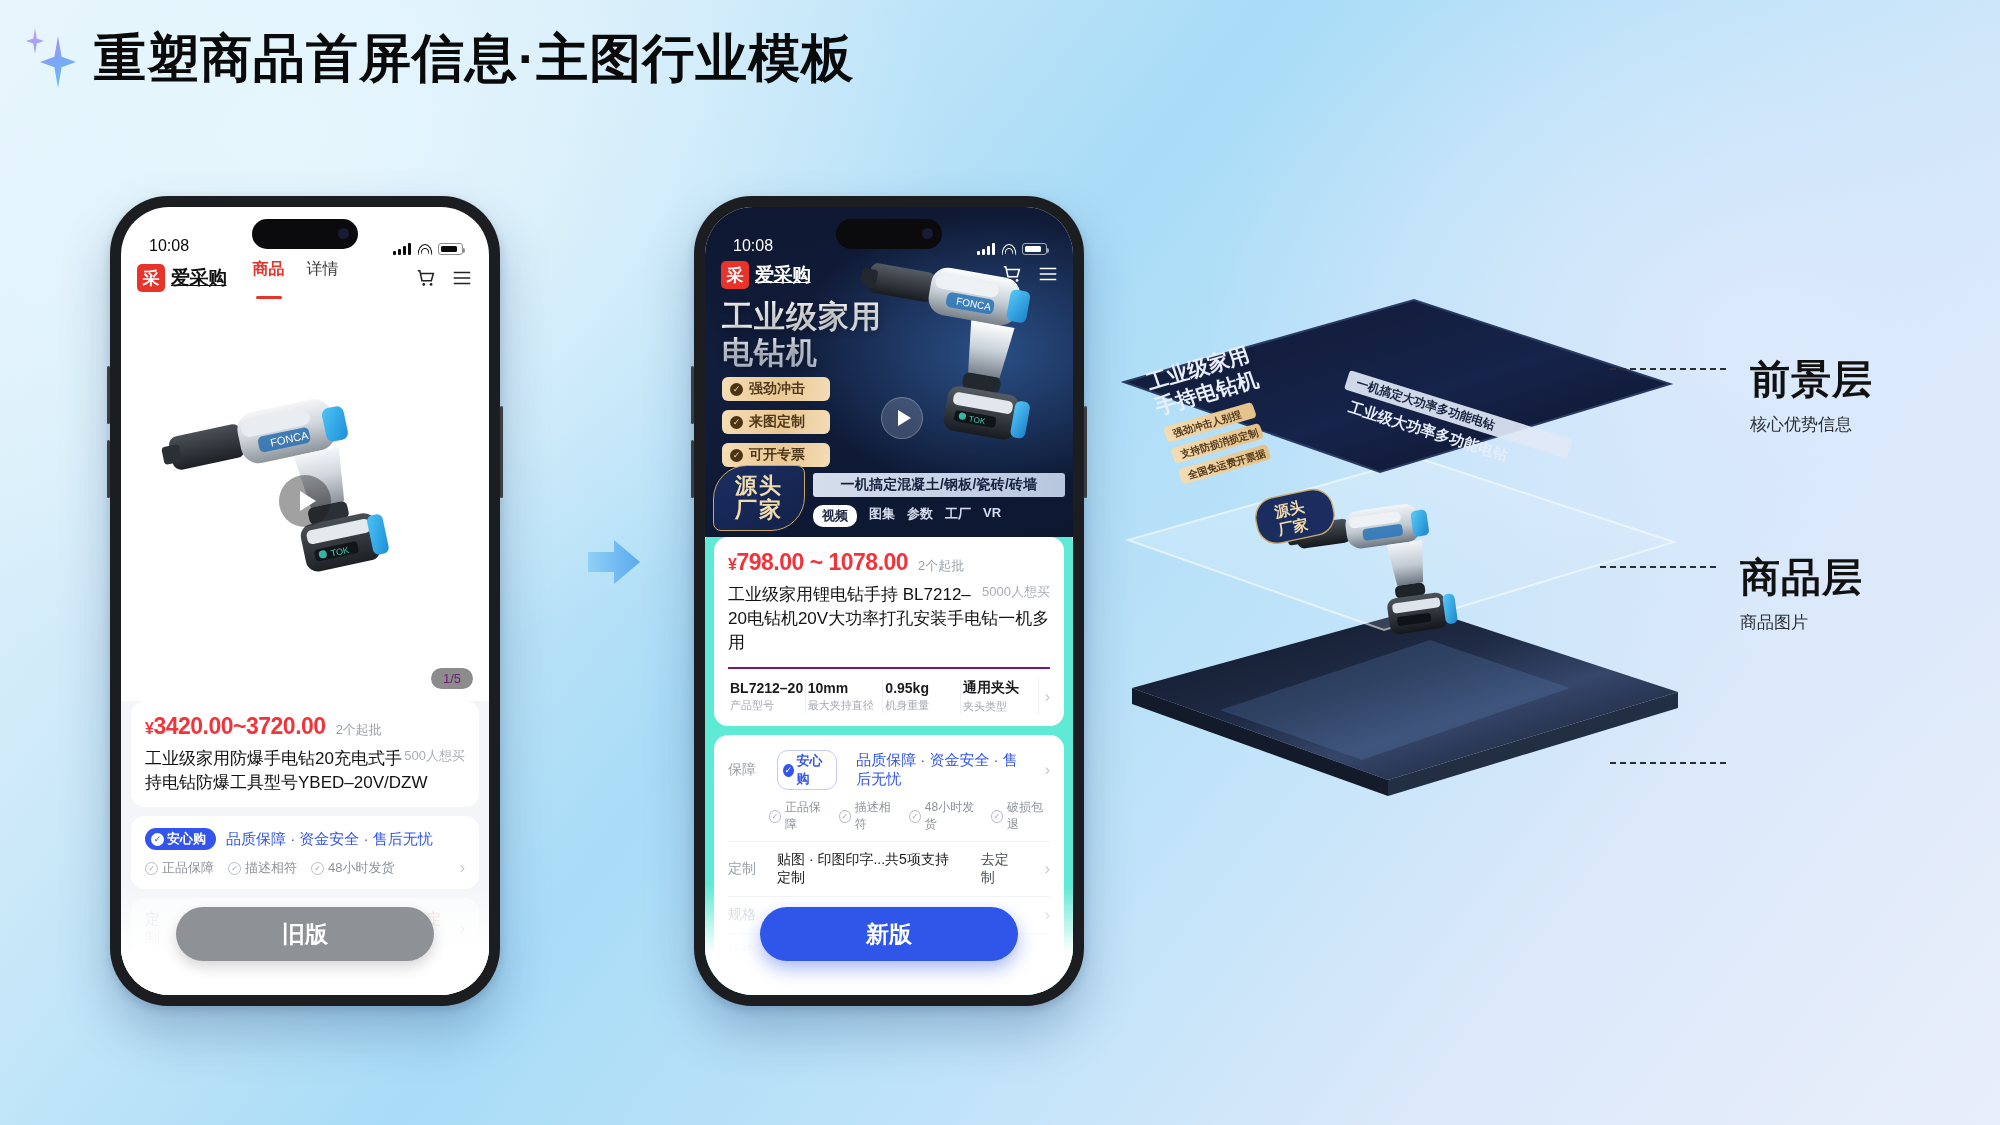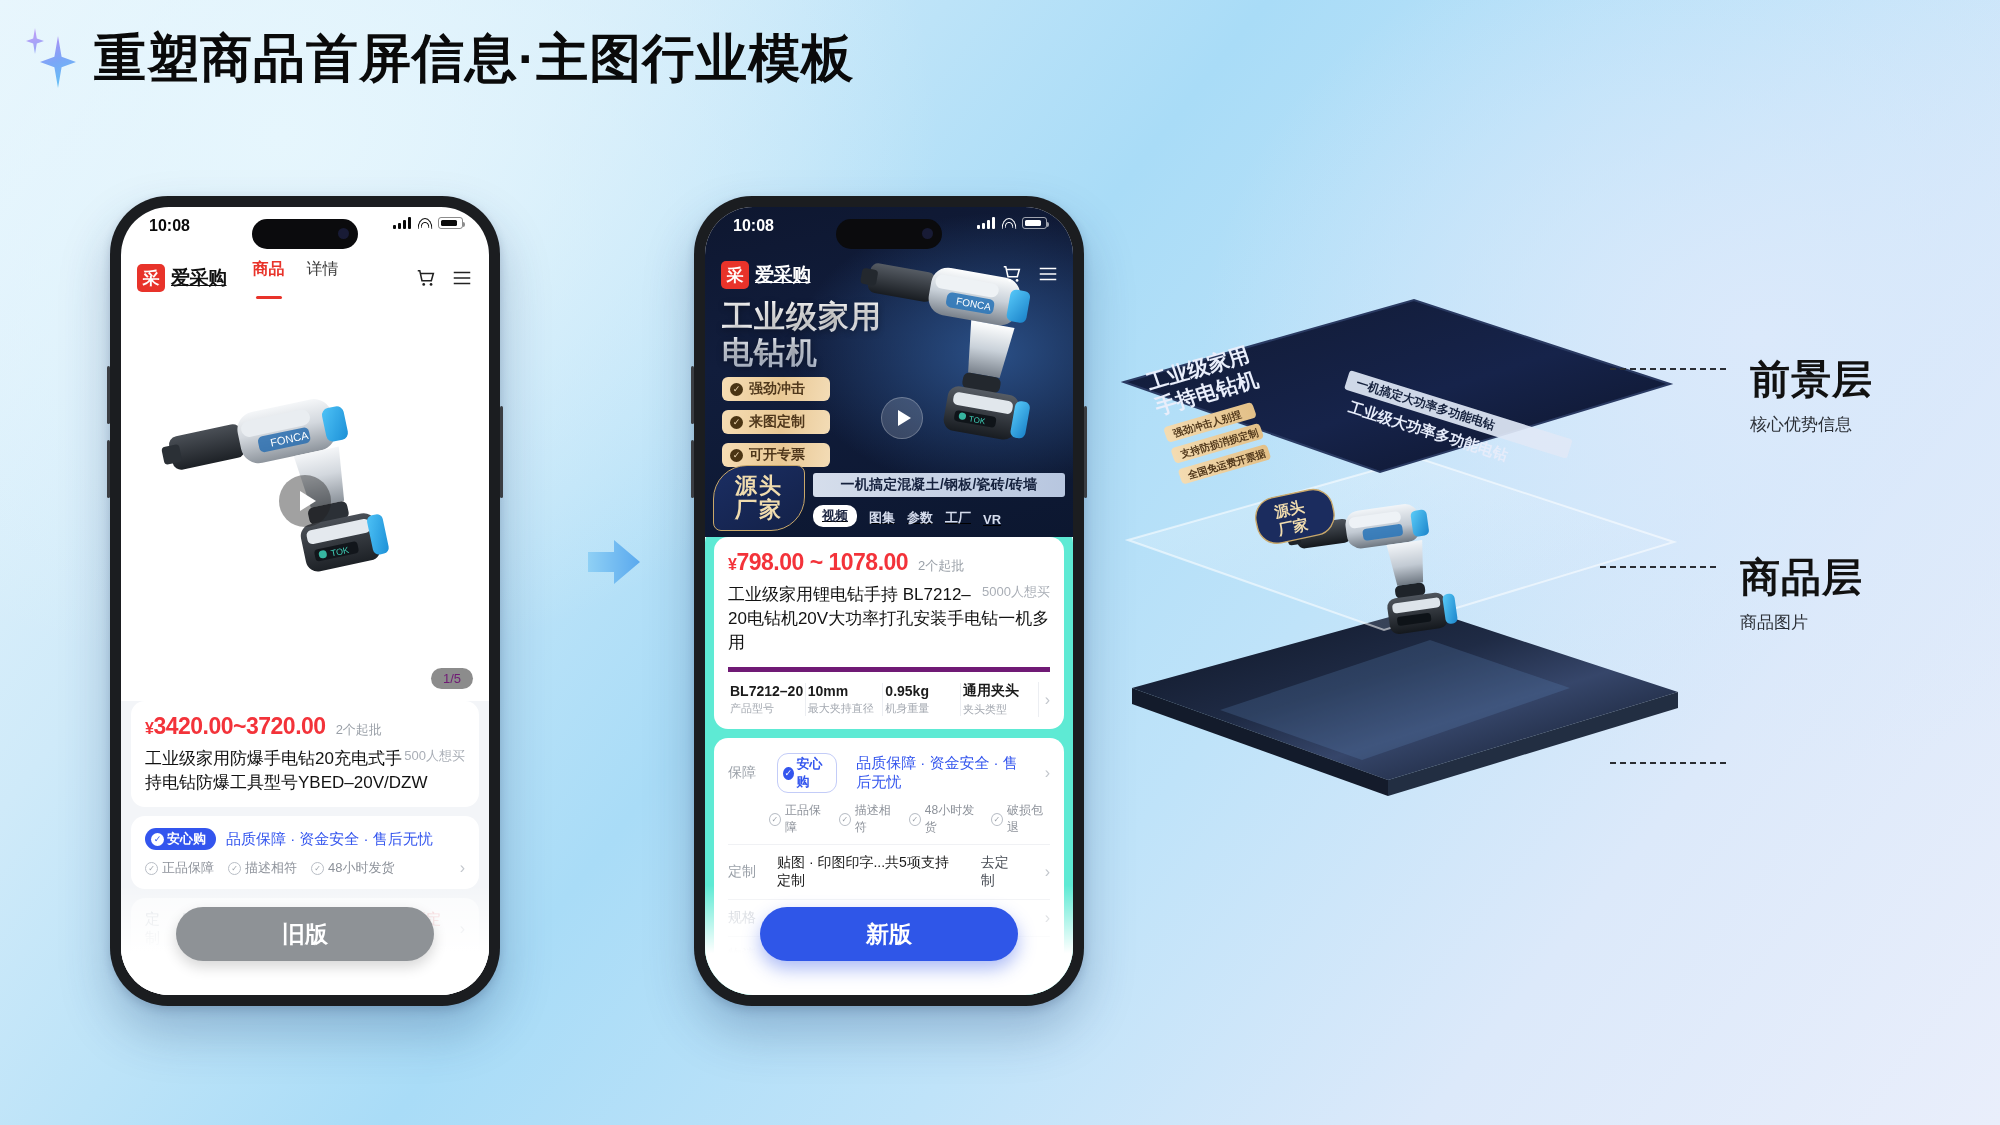--- a/index.html
+++ b/index.html
@@ -51,22 +51,22 @@
   .side-btn { position: absolute; right: -3px; top: 210px; width: 3px; height: 92px; border-radius: 3px; background: #3a3d42; }
   .screen { width: 100%; height: 100%; border-radius: 48px; overflow: hidden; position: relative; background: #fff; }
   .notch {
     position: absolute; left: 50%; transform: translateX(-50%); top: 12px;
     width: 106px; height: 30px; border-radius: 18px; background: #0b0b0d; z-index: 40;
   }
   .notch .cam { position: absolute; right: 9px; top: 9px; width: 11px; height: 11px; border-radius: 50%; background: #181b35; }
 
   .statusbar {
     position: absolute; top: 0; left: 0; right: 0; height: 48px; z-index: 30;
-    display: flex; align-items: flex-start; justify-content: space-between;
-    padding: 10px 26px 0 28px; font-size: 16px; font-weight: 700;
+    display: flex; align-items: flex-end; justify-content: space-between;
+    padding: 10px 26px 0 28px; font-size: 16px; font-weight: 400;
   }
   .sb-right { display: flex; align-items: center; gap: 6px; }
   .bars { display: flex; align-items: flex-end; gap: 2px; height: 12px; }
   .bars i { width: 3px; border-radius: 1px; display: block; }
   .bars i:nth-child(1){height:4px} .bars i:nth-child(2){height:6px}
   .bars i:nth-child(3){height:9px} .bars i:nth-child(4){height:12px}
   .wifi { width: 15px; height: 11px; position: relative; }
   .wifi span { position: absolute; left: 50%; transform: translateX(-50%); border-radius: 50% 50% 0 0 / 100% 100% 0 0; border-style: solid; border-bottom: none; }
   .batt { width: 25px; height: 12px; border-radius: 3px; position: relative; padding: 2px; }
   .batt b { display: block; height: 100%; border-radius: 1.5px; }
@@ -202,26 +202,26 @@
     border: 1.5px solid #c9a86a;
     display: flex; flex-direction: column; align-items: center; justify-content: center;
     color: #f0dcae; font-size: 22px; font-weight: 800; line-height: 1.08; letter-spacing: 2px;
   }
   .tagline {
     position: absolute; left: 108px; bottom: 40px; right: 8px; height: 24px; z-index: 8;
     background: linear-gradient(90deg, rgba(224,232,245,.95), rgba(198,213,238,.92));
     border-radius: 3px; display: flex; align-items: center; justify-content: center;
     color: #15213d; font-size: 14px; font-weight: 800; letter-spacing: .2px;
   }
-  .hero-tabs { position: absolute; left: 108px; bottom: 10px; z-index: 8; display: flex; align-items: flex-end; gap: 12px; text-decoration: underline; }
+  .hero-tabs { position: absolute; left: 108px; bottom: 10px; z-index: 8; display: flex; align-items: flex-start; gap: 12px; }
   .htab { color: #d5dced; font-size: 13px; font-weight: 600; }
   .htab.active { background: #fff; color: #1b2440; border-radius: 10px; padding: 2px 9px; }
 
   .sheet-new { position: absolute; left: 0; right: 0; top: 322px; bottom: 0; background: #5eead4; padding: 0 9px; border-radius: 14px 14px 0 0; }
-  .spec-row { display: flex; margin-top: 12px; border-top: 5px solid #701a75; padding-top: 10px; align-items: center; }
+  .spec-row { display: flex; margin-top: 12px; border-top: 2px solid #701a75; padding-top: 10px; align-items: center; }
   .spec { flex: 1; border-right: 1px solid #eceef2; padding-left: 2px; }
   .spec:last-of-type { border-right: none; }
   .spec b { display: block; font-size: 14px; color: #1b1b1b; font-weight: 600; }
   .spec i { display: block; font-size: 11px; color: #a4a9b1; font-style: normal; margin-top: 2px; }
   .srow { display: flex; align-items: center; gap: 19px; padding: 9px 0; font-size: 14px; }
   .srow .lbl { color: #9aa0a8; width: 30px; flex: none; }
   .srow .val { color: #1b1b1b; }
   .srow.dim .lbl, .srow.dim .val { color: #c3c8d0; }
   .divider { height: 1px; background: #f0f1f4; }
 

